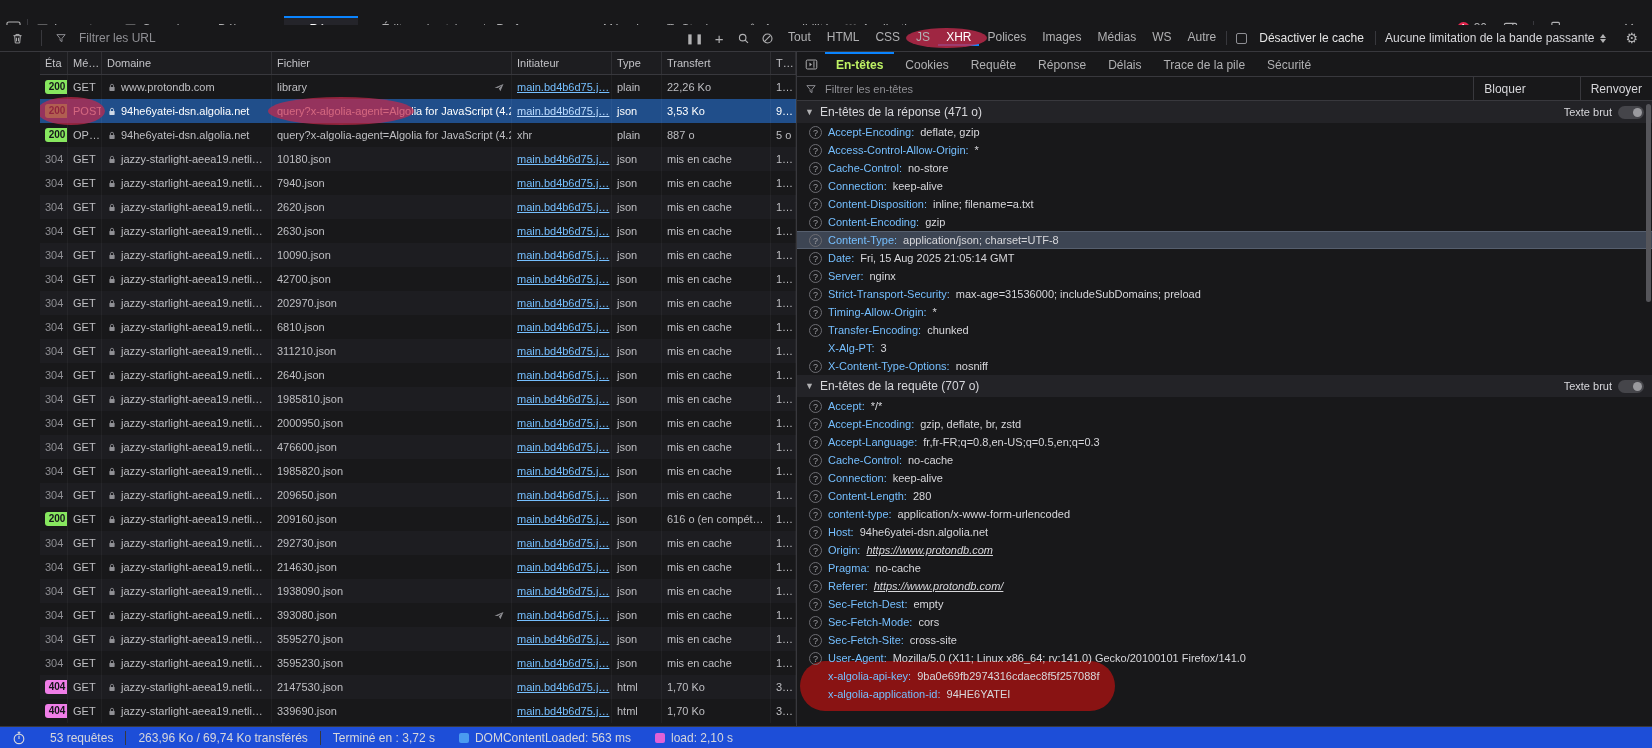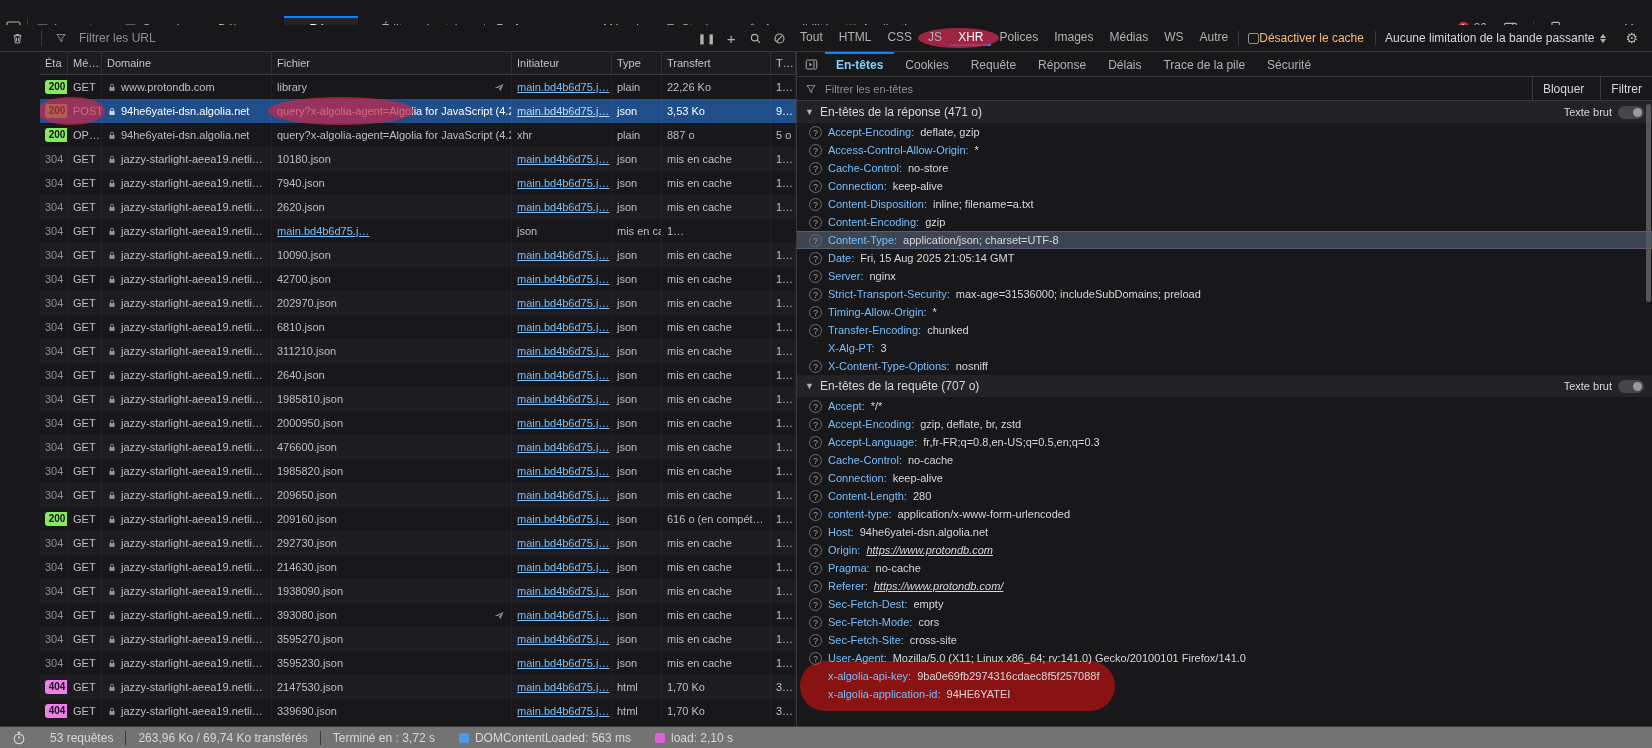--- a/index.html
+++ b/index.html
@@ -32,21 +32,21 @@
   .url-filter { flex:1; background:transparent; border:none; outline:none; color:#d7d7db; font-size:12px; font-family:"Liberation Sans",sans-serif; }
   .url-filter::placeholder, .hdr-filter::placeholder { color:#8f8f94; }
   .fb-right { display:flex; align-items:center; gap:2px; padding-right:6px; }
   .icon-btn { display:flex; align-items:center; justify-content:center; width:22px; height:100%; color:#b1b1b3; }
   .pause-gly { font-size:10px; letter-spacing:1px; }
   .plus-gly { font-size:15px; }
   .tfilter { position:relative; padding:0 8px; display:flex; align-items:center; color:#b1b1b3; font-size:12px; border-bottom:2px solid transparent; white-space:nowrap; }
   .tfilter > span { position:relative; z-index:1; }
   .tfilter.active { color:#fff; border-bottom-color:var(--accent); }
   .tfilter .ann { position:absolute; left:-32px; right:-8px; top:-2px; bottom:-4px; border-radius:50%; background:var(--marker); opacity:.8; z-index:0; }
-  .cache-box { display:flex; align-items:center; gap:0; padding:0 9px; border-left:1px solid var(--border); color:#fdba74; white-space:nowrap; }
+  .cache-box { display:flex; align-items:center; gap:12px; padding:0 9px; border-left:1px solid var(--border); color:#e5e5e5; white-space:nowrap; }
   .checkbox { width:11px; height:11px; border:1px solid #8f8f94; border-radius:2px; background:transparent; }
   .throttle { display:flex; align-items:center; gap:6px; padding:0 9px; border-left:1px solid var(--border); color:#d7d7db; white-space:nowrap; }
   .caret2 { display:flex; flex-direction:column; gap:1px; }
   .caret2 i { width:0; height:0; border-left:3.5px solid transparent; border-right:3.5px solid transparent; }
   .caret2 .up { border-bottom:4px solid #b1b1b3; }
   .caret2 .dn { border-top:4px solid #b1b1b3; }
   .gear { font-size:14px; padding:0 8px; color:#b1b1b3; display:flex; align-items:center; }
 
   
   .main { position:absolute; top:52px; bottom:22px; left:0; right:0; display:flex;padding-left:40px; }
@@ -70,41 +70,41 @@
   .file-cell { display:flex; }
   .ann-row { position:absolute; border-radius:50%; background:var(--marker); opacity:.72; z-index:2; pointer-events:none; }
   .ann-m { left:-3px; top:-2px; width:68px; height:28px; }
   .ann-q { left:228px; top:-2px; width:146px; height:28px; }
 
   
   .details { flex:1; border-left:1px solid var(--border); position:relative; overflow:hidden; background:#18181a; }
   .dtabs { height:25px; display:flex; align-items:stretch; border-bottom:1px solid var(--border); }
   .split-toggle { width:28px; display:flex; align-items:center; justify-content:center; color:#b1b1b3; }
   .dtab { padding:0 11px; display:flex; align-items:center; color:#b1b1b3; border-top:2px solid transparent; white-space:nowrap; }
-  .dtab.active { color:#7dd3fc; border-top-color:var(--accent); font-weight:bold;text-align:center; }
+  .dtab.active { color:#bef264; border-top-color:var(--accent); font-weight:bold;text-align:center; }
   .dfilter { height:24px; display:flex; align-items:center; border-bottom:1px solid var(--border); padding-left:8px; gap:6px; }
   .hdr-filter { flex:1; background:transparent; border:none; outline:none; color:#d7d7db; font-size:11px; font-family:"Liberation Sans",sans-serif; }
-  .dbtn { height:100%; display:flex; align-items:center; padding:0 10px; border-left:1px solid var(--border); color:#d7d7db; font-size:12px; white-space:nowrap; }
+  .dbtn { height:100%; display:flex; align-items:center; padding:0 10px; border-left:1px solid var(--border); color:#d7d7db; font-size:12px; white-space:nowrap;margin-left:38px; }
   .section-h { height:22px; background:#232327; display:flex; align-items:center; gap:6px; padding:0 8px; font-size:12px; color:#d7d7db; position:relative; z-index:1; }
   .tri { font-size:9px; color:#b1b1b3; }
   .raw-wrap { margin-left:auto; display:flex; align-items:center; gap:6px; font-size:11px; }
   .toggle { width:26px; height:13px; border-radius:7px; background:#45454a; position:relative; }
   .toggle::after { content:""; position:absolute; right:2px; top:2px; width:9px; height:9px; border-radius:50%; background:#9a9a9e; }
   .hrow { height:18px; display:flex; align-items:center; gap:6px; padding-left:12px; font-size:11px; position:relative; z-index:1; white-space:nowrap; }
   .hrow.selected { background:#3d4553; box-shadow:0 -1px 0 #565f6e inset, 0 1px 0 #565f6e inset; }
   .qicon { flex:none; width:13px; height:13px; border:1px solid #6c6c72; border-radius:50%; color:#9c9ca1; font-size:9px; line-height:12px; text-align:center; }
   .qspace { flex:none; width:13px; height:13px; }
   .hname { color:var(--link); }
   .hval { color:#d7d7db; }
   .hval.lnk { font-style:italic; text-decoration:underline; }
   .ann-blob { position:absolute; left:3px; top:609px; width:315px; height:50px; border-radius:26px; background:var(--blob); opacity:.85; z-index:0; pointer-events:none; }
   .vthumb { position:absolute; right:1px; top:52px; width:5px; height:198px; border-radius:3px; background:#55555a; z-index:3; }
 
   
-  .statusbar { position:absolute; bottom:0; left:0; right:0; height:22px; display:flex; align-items:center; background:#737373; border-top:1px solid var(--border); font-size:12px; color:#d7d7db; gap:0; }
+  .statusbar { position:absolute; bottom:0; left:0; right:0; height:22px; display:flex; align-items:center; background:#1d4ed8; border-top:1px solid var(--border); font-size:12px; color:#d7d7db; gap:0; }
   .sb-item { display:flex; align-items:center; gap:6px; padding:0 12px; height:100%; }
   .sb-sep { width:1px; height:14px; background:var(--border); }
   .chip { width:10px; height:10px; border-radius:2px; flex:none; }
 </style>
 </head>
 <body style="--accent: #0a84ff; --link: #75bfff; --ok: #87e75f; --err: #f07ee8; --sel: #204e8a; --marker: #c22a4c; --blob: #9e1313;">
 
 <div class="toolbar">
   <div class="tool-btn">
     <svg width="15" height="15" viewBox="0 0 16 16" fill="none" stroke="currentColor" stroke-width="1.2">
@@ -513,20 +513,23 @@
           <div class="cell">
             <span>GET</span>
           </div>
           <div class="cell">
             <svg class="lock" width="10" height="11" viewBox="0 0 16 16">
               <path d="M5.5 7.5 V5.3 a2.5 2.5 0 0 1 5 0 V7.5" fill="none" stroke="currentColor" stroke-width="1.4"></path>
               <rect x="3.8" y="7" width="8.4" height="6.5" rx="1" fill="currentColor"></rect>
             </svg>
             <span>jazzy-starlight-aeea19.netli…</span>
           </div>
+          <div class="cell file-cell">
+            <span>2630.json</span>
+          </div>
           <div class="cell">
             <span class="ilink">main.bd4b6d75.j…</span>
           </div>
           <div class="cell">
             <span>json</span>
           </div>
           <div class="cell">
             <span>mis en cache</span>
           </div>
           <div class="cell">
@@ -1155,21 +1158,21 @@
         <div class="dtab">Délais</div>
         <div class="dtab">Trace de la pile</div>
         <div class="dtab">Sécurité</div>
       </div>
     <div class="dfilter">
       <svg width="12" height="12" viewBox="0 0 16 16" fill="none" stroke="#8f8f94" stroke-width="1.3">
           <path d="M2.5 3.5 h11 L9.3 8.5 v4.3 l-2.6-1.6 V8.5 Z"></path>
         </svg>
       <input class="hdr-filter" placeholder="Filtrer les en-têtes" style="">
       <span class="dbtn">Bloquer</span>
-      <span class="dbtn">Filtrer</span>
+      <span class="dbtn">Renvoyer</span>
     </div>
 
     <div class="section-h">
       <span class="tri">▼</span>
       <span>En-têtes de la réponse (471 o)</span>
       <span class="raw-wrap">
         <span>Texte brut</span>
         <span class="toggle"></span>
       </span>
     </div>

